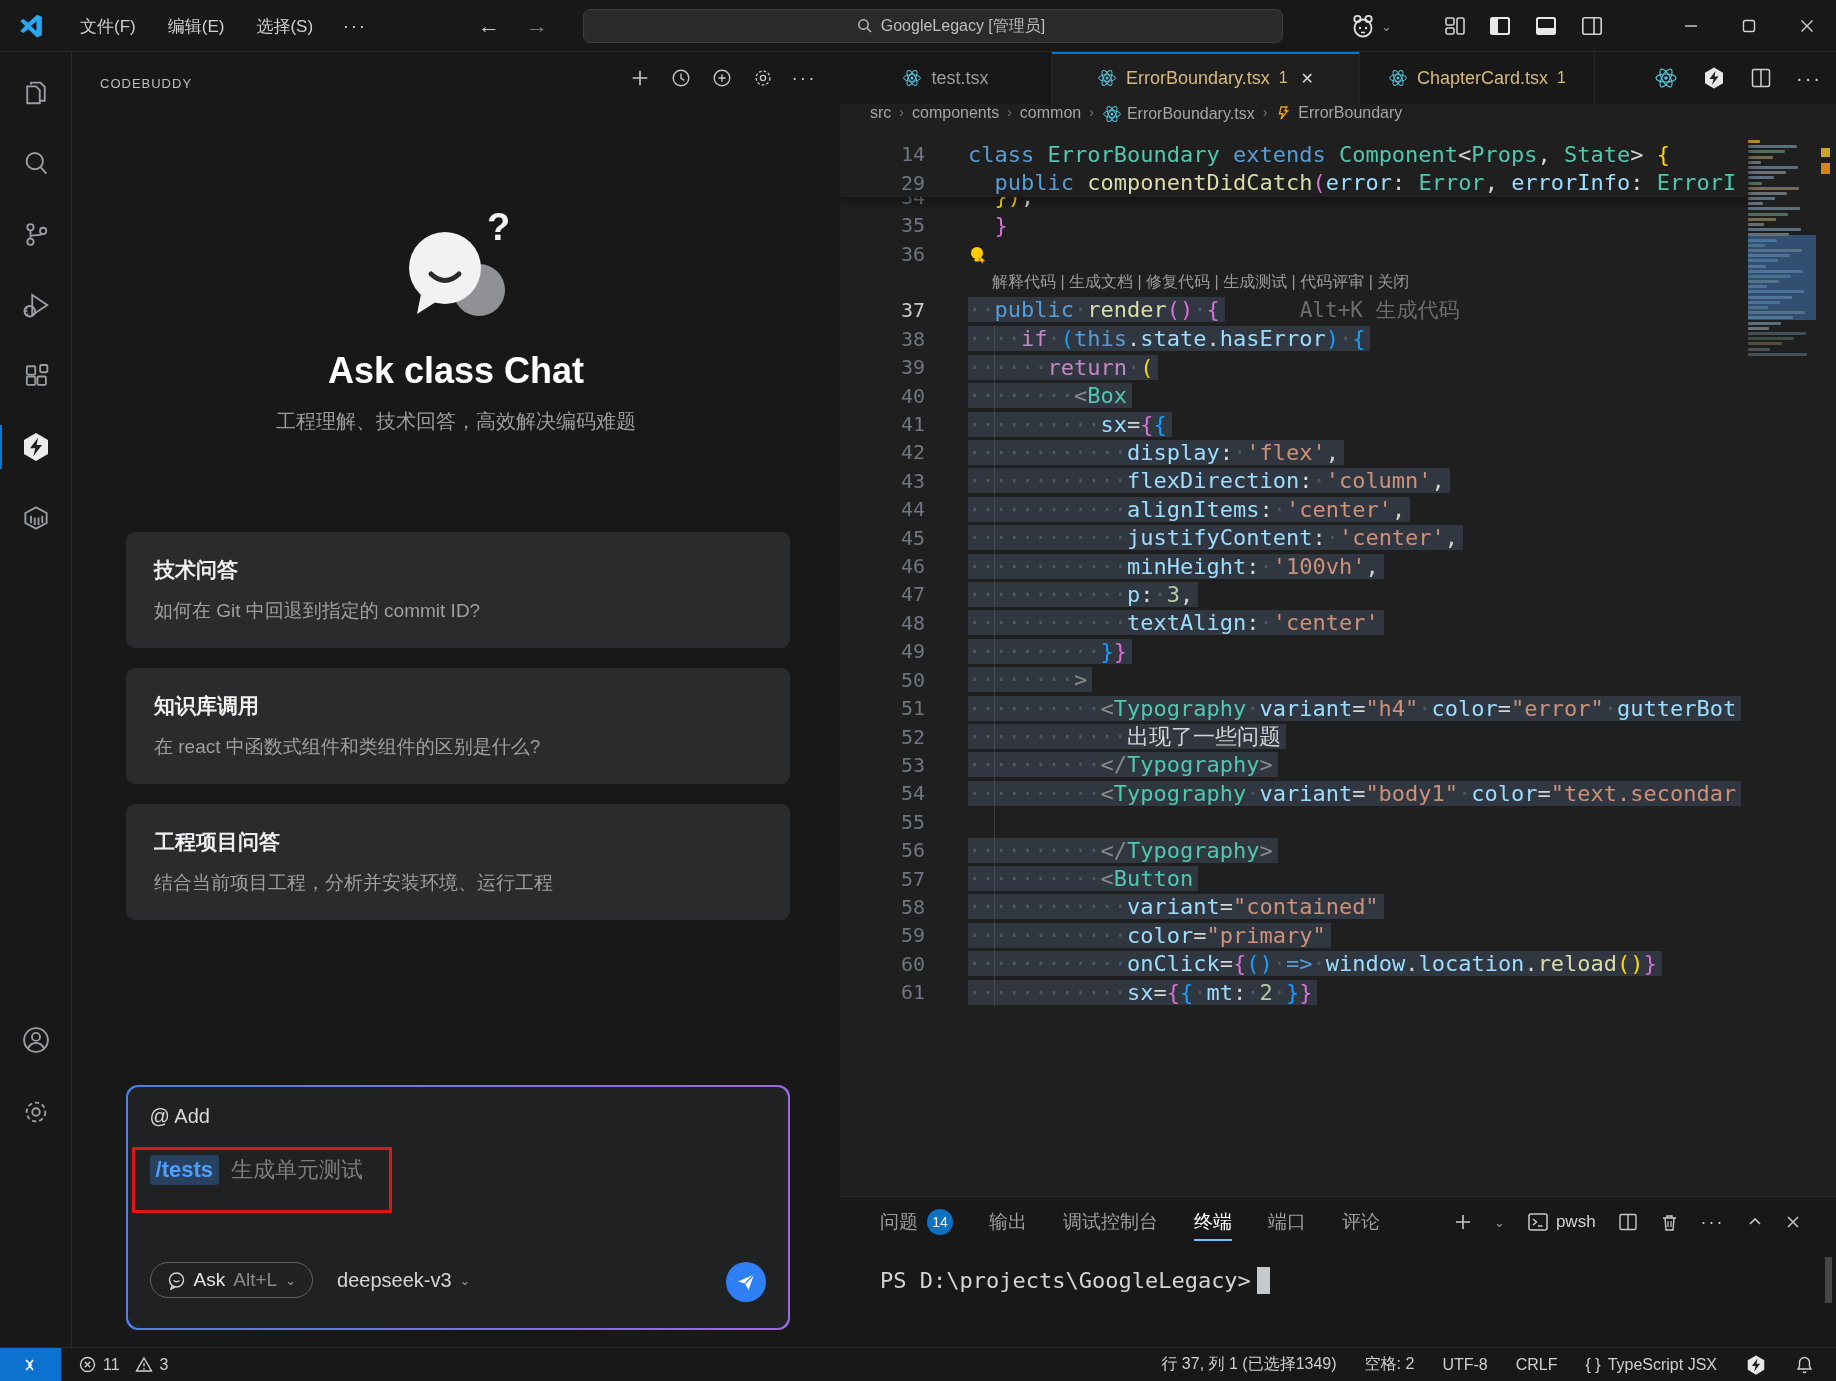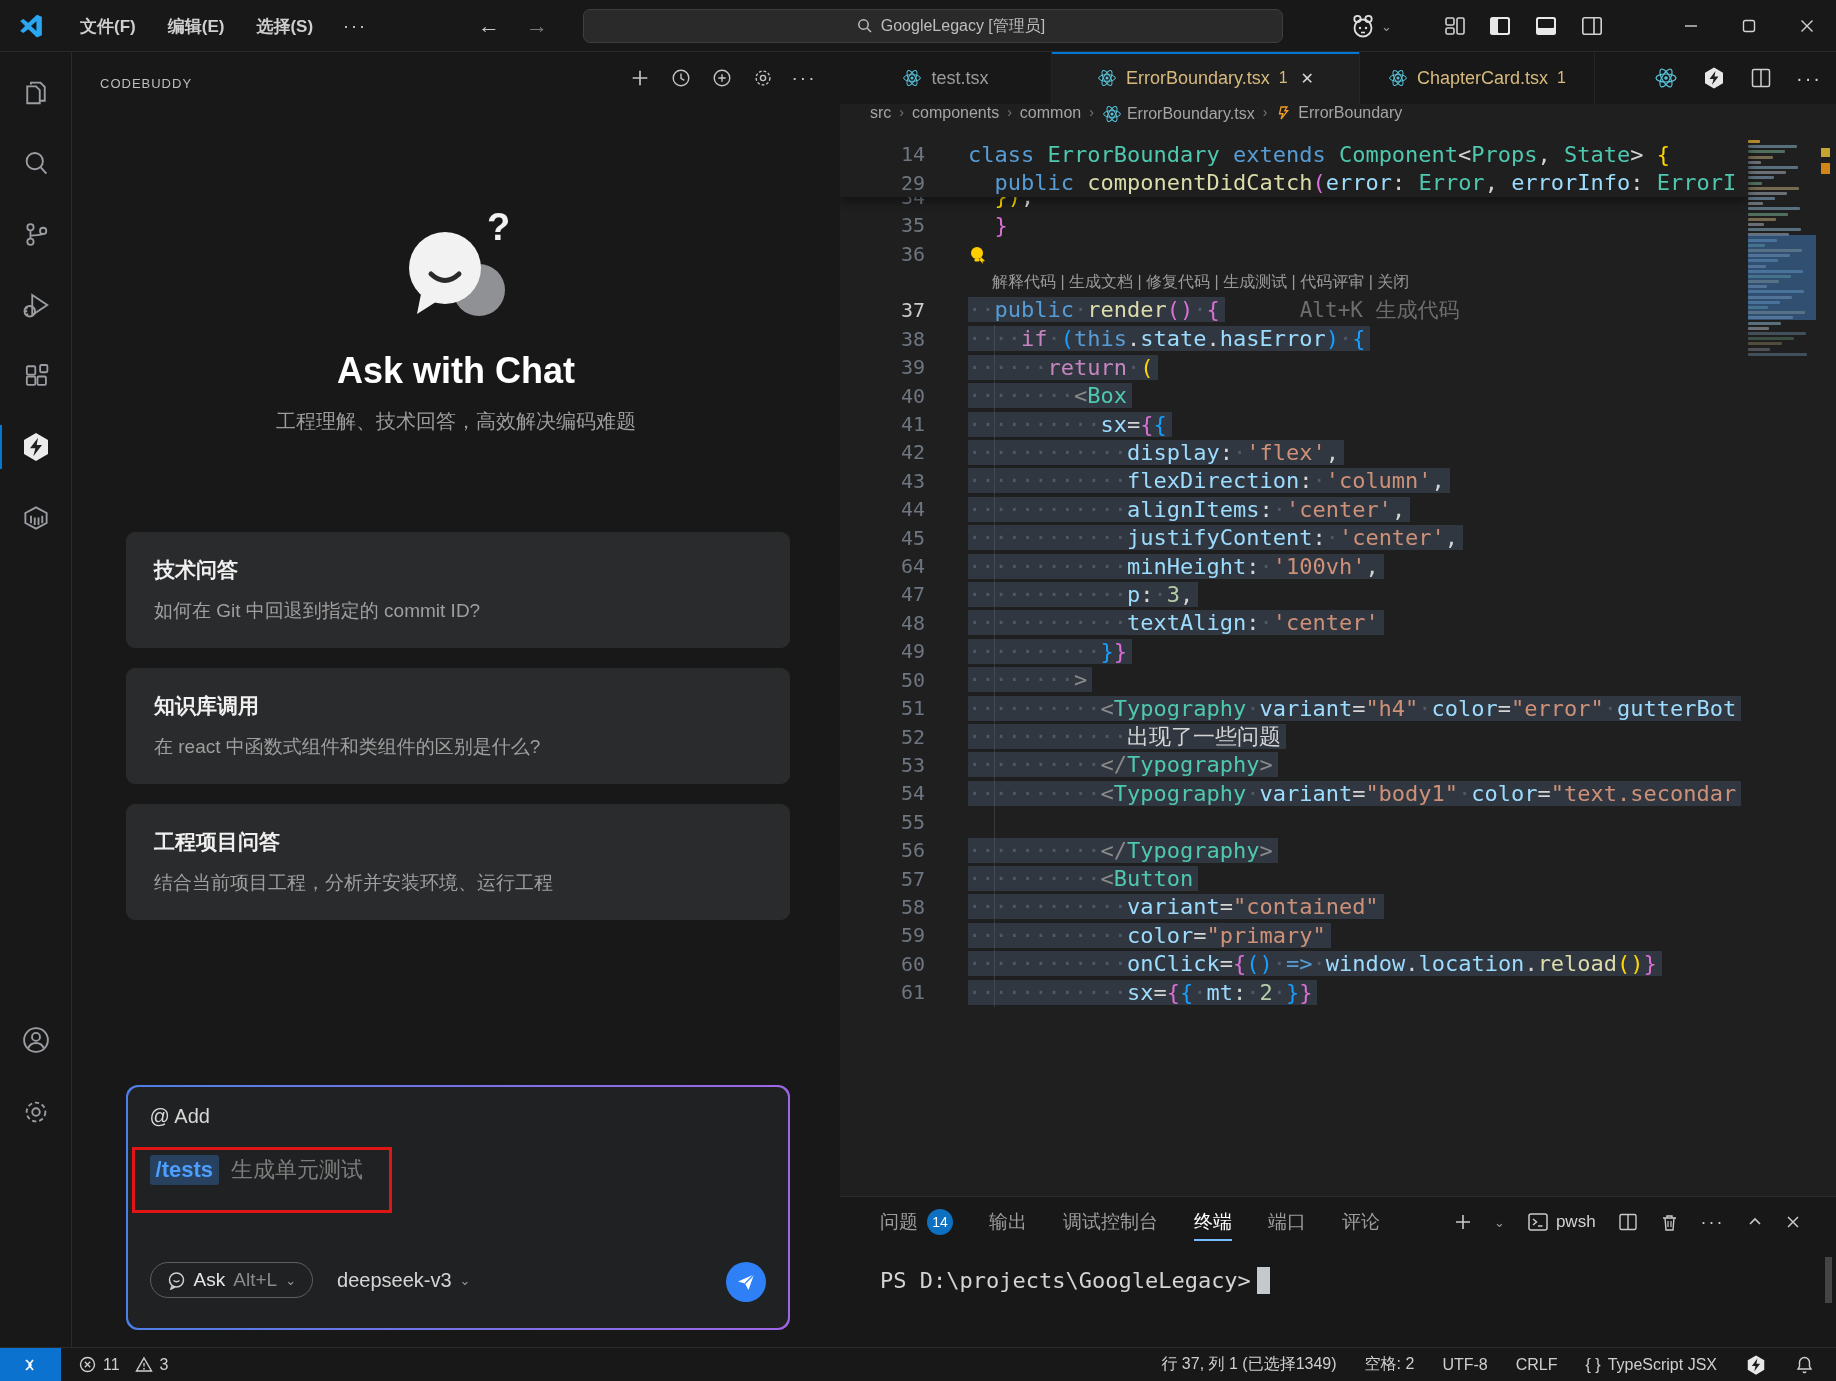--- a/index.html
+++ b/index.html
@@ -5,21 +5,21 @@
   * { margin:0; padding:0; box-sizing:border-box; }
   html,body { width:1836px; height:1381px; overflow:hidden; background:#181818;
     font-family:"Liberation Sans", sans-serif; -webkit-font-smoothing:antialiased; }
   .app { position:relative; width:1836px; height:1381px; background:#181818; color:#ccc; }
 
   
   .titlebar { position:absolute; left:0; top:0; width:1836px; height:52px; background:#181818;
     border-bottom:1px solid #2a2a2a; }
   .tb-logo { position:absolute; left:18px; top:13px; width:26px; height:26px; }
   .tb-menus { position:absolute; left:64px; top:0; height:52px; display:flex; align-items:center; }
-  .tb-menu { padding:6px 16px; font-size:17px; color:#cfcfcf; border-radius:6px; cursor:default;font-weight:bold; }
+  .tb-menu { padding:6px 16px; font-size:17px; color:#cfcfcf; border-radius:6px; cursor:default; }
   .tb-dots { padding:6px 14px; color:#cfcfcf; font-size:18px; letter-spacing:2px; }
   .tb-arrows { position:absolute; left:478px; top:0; height:52px; display:flex; align-items:center; gap:26px; }
   .tb-arrow { font-size:22px; color:#c7c7c7; }
   .tb-arrow.fwd { color:#7a7a7a; }
   .tb-search { position:absolute; left:583px; top:9px; width:700px; height:34px; background:#2a2a2a;
     border:1px solid #3e3e3e; border-radius:7px; display:flex; align-items:center; justify-content:center;
     gap:8px; color:#bdbdbd; font-size:16px;padding-left:36px; }
   .tb-right { position:absolute; right:0; top:0; height:52px; display:flex; align-items:center; }
   .tb-avatar { display:flex; align-items:center; gap:4px; margin-right:52px; }
   .tb-layouts { display:flex; align-items:center; gap:22px; margin-right:58px; }
@@ -314,21 +314,21 @@
     <div class="hero">
       <span class="hero-icon">
         <svg width="130" height="140" viewBox="0 0 130 140">
           <text x="96" y="38" font-size="38" font-weight="bold" fill="#f2f2f2" font-family="Liberation Sans">?</text>
           <circle cx="88" cy="88" r="26" fill="#8f9194"></circle>
           <circle cx="54" cy="66" r="36" fill="#f2f2f2"></circle>
           <polygon points="30,92 26,112 48,98" fill="#f2f2f2"></polygon>
           <path d="M40 72 q14 13 28 0" stroke="#2a2a2a" stroke-width="5" fill="none" stroke-linecap="round"></path>
         </svg>
       </span>
-      <div class="hero-title">Ask with Chat</div>
+      <div class="hero-title">Ask class Chat</div>
       <div class="hero-sub">工程理解、技术回答，高效解决编码难题</div>
     </div>
 
     <div class="cards" id="cards">
         <div class="card">
           <div class="card-title">技术问答</div>
                <div class="card-desc">如何在 Git 中回退到指定的 commit ID?</div>
         </div>
         <div class="card">
           <div class="card-title">知识库调用</div>
@@ -494,21 +494,21 @@
           <div class="crow"><span class="cnum"></span><span class="lens">解释代码 | 生成文档 | 修复代码 | 生成测试 | 代码评审 | 关闭</span></div>
           <div class="crow"><span class="cnum on">37</span><span class="ctext"><span class="selbg"><span class="ctok tk-ws">··</span><span class="ctok tk-kw">public</span><span class="ctok tk-ws">·</span><span class="ctok tk-fn">render</span><span class="ctok tk-b2">()</span><span class="ctok tk-ws">·</span><span class="ctok tk-b2">{</span></span><span class="ghost">Alt+K 生成代码</span></span></div>
           <div class="crow"><span class="cnum">38</span><span class="ctext"><span class="selbg"><span class="ctok tk-ws">····</span><span class="ctok tk-ct">if</span><span class="ctok tk-ws">·</span><span class="ctok tk-b3">(</span><span class="ctok tk-kw">this</span><span class="ctok tk-pl">.</span><span class="ctok tk-va">state</span><span class="ctok tk-pl">.</span><span class="ctok tk-va">hasError</span><span class="ctok tk-b3">)</span><span class="ctok tk-ws">·</span><span class="ctok tk-b3">{</span></span></span></div>
           <div class="crow"><span class="cnum">39</span><span class="ctext"><span class="selbg"><span class="ctok tk-ws">······</span><span class="ctok tk-ct">return</span><span class="ctok tk-ws">·</span><span class="ctok tk-b1">(</span></span></span></div>
           <div class="crow"><span class="cnum">40</span><span class="ctext"><span class="selbg"><span class="ctok tk-ws">········</span><span class="ctok tk-br">&lt;</span><span class="ctok tk-tag">Box</span></span></span></div>
           <div class="crow"><span class="cnum">41</span><span class="ctext"><span class="selbg"><span class="ctok tk-ws">··········</span><span class="ctok tk-va">sx</span><span class="ctok tk-pl">=</span><span class="ctok tk-b2">{</span><span class="ctok tk-b3">{</span></span></span></div>
           <div class="crow"><span class="cnum">42</span><span class="ctext"><span class="selbg"><span class="ctok tk-ws">············</span><span class="ctok tk-va">display</span><span class="ctok tk-pl">:</span><span class="ctok tk-ws">·</span><span class="ctok tk-st">'flex'</span><span class="ctok tk-pl">,</span></span></span></div>
           <div class="crow"><span class="cnum">43</span><span class="ctext"><span class="selbg"><span class="ctok tk-ws">············</span><span class="ctok tk-va">flexDirection</span><span class="ctok tk-pl">:</span><span class="ctok tk-ws">·</span><span class="ctok tk-st">'column'</span><span class="ctok tk-pl">,</span></span></span></div>
           <div class="crow"><span class="cnum">44</span><span class="ctext"><span class="selbg"><span class="ctok tk-ws">············</span><span class="ctok tk-va">alignItems</span><span class="ctok tk-pl">:</span><span class="ctok tk-ws">·</span><span class="ctok tk-st">'center'</span><span class="ctok tk-pl">,</span></span></span></div>
           <div class="crow"><span class="cnum">45</span><span class="ctext"><span class="selbg"><span class="ctok tk-ws">············</span><span class="ctok tk-va">justifyContent</span><span class="ctok tk-pl">:</span><span class="ctok tk-ws">·</span><span class="ctok tk-st">'center'</span><span class="ctok tk-pl">,</span></span></span></div>
-          <div class="crow"><span class="cnum">64</span><span class="ctext"><span class="selbg"><span class="ctok tk-ws">············</span><span class="ctok tk-va">minHeight</span><span class="ctok tk-pl">:</span><span class="ctok tk-ws">·</span><span class="ctok tk-st">'100vh'</span><span class="ctok tk-pl">,</span></span></span></div>
+          <div class="crow"><span class="cnum">46</span><span class="ctext"><span class="selbg"><span class="ctok tk-ws">············</span><span class="ctok tk-va">minHeight</span><span class="ctok tk-pl">:</span><span class="ctok tk-ws">·</span><span class="ctok tk-st">'100vh'</span><span class="ctok tk-pl">,</span></span></span></div>
           <div class="crow"><span class="cnum">47</span><span class="ctext"><span class="selbg"><span class="ctok tk-ws">············</span><span class="ctok tk-va">p</span><span class="ctok tk-pl">:</span><span class="ctok tk-ws">·</span><span class="ctok tk-nu">3</span><span class="ctok tk-pl">,</span></span></span></div>
           <div class="crow"><span class="cnum">48</span><span class="ctext"><span class="selbg"><span class="ctok tk-ws">············</span><span class="ctok tk-va">textAlign</span><span class="ctok tk-pl">:</span><span class="ctok tk-ws">·</span><span class="ctok tk-st">'center'</span></span></span></div>
           <div class="crow"><span class="cnum">49</span><span class="ctext"><span class="selbg"><span class="ctok tk-ws">··········</span><span class="ctok tk-b3">}</span><span class="ctok tk-b2">}</span></span></span></div>
           <div class="crow"><span class="cnum">50</span><span class="ctext"><span class="selbg"><span class="ctok tk-ws">········</span><span class="ctok tk-br">&gt;</span></span></span></div>
           <div class="crow"><span class="cnum">51</span><span class="ctext"><span class="selbg"><span class="ctok tk-ws">··········</span><span class="ctok tk-br">&lt;</span><span class="ctok tk-tag">Typography</span><span class="ctok tk-ws">·</span><span class="ctok tk-va">variant</span><span class="ctok tk-pl">=</span><span class="ctok tk-st">"h4"</span><span class="ctok tk-ws">·</span><span class="ctok tk-va">color</span><span class="ctok tk-pl">=</span><span class="ctok tk-st">"error"</span><span class="ctok tk-ws">·</span><span class="ctok tk-va">gutterBot</span></span></span></div>
           <div class="crow"><span class="cnum">52</span><span class="ctext"><span class="selbg"><span class="ctok tk-ws">············</span><span class="ctok tk-txt">出现了一些问题</span></span></span></div>
           <div class="crow"><span class="cnum">53</span><span class="ctext"><span class="selbg"><span class="ctok tk-ws">··········</span><span class="ctok tk-br">&lt;/</span><span class="ctok tk-tag">Typography</span><span class="ctok tk-br">&gt;</span></span></span></div>
           <div class="crow"><span class="cnum">54</span><span class="ctext"><span class="selbg"><span class="ctok tk-ws">··········</span><span class="ctok tk-br">&lt;</span><span class="ctok tk-tag">Typography</span><span class="ctok tk-ws">·</span><span class="ctok tk-va">variant</span><span class="ctok tk-pl">=</span><span class="ctok tk-st">"body1"</span><span class="ctok tk-ws">·</span><span class="ctok tk-va">color</span><span class="ctok tk-pl">=</span><span class="ctok tk-st">"text.secondar</span></span></span></div>
           <div class="crow"><span class="cnum">55</span></div>
           <div class="crow"><span class="cnum">56</span><span class="ctext"><span class="selbg"><span class="ctok tk-ws">··········</span><span class="ctok tk-br">&lt;/</span><span class="ctok tk-tag">Typography</span><span class="ctok tk-br">&gt;</span></span></span></div>

